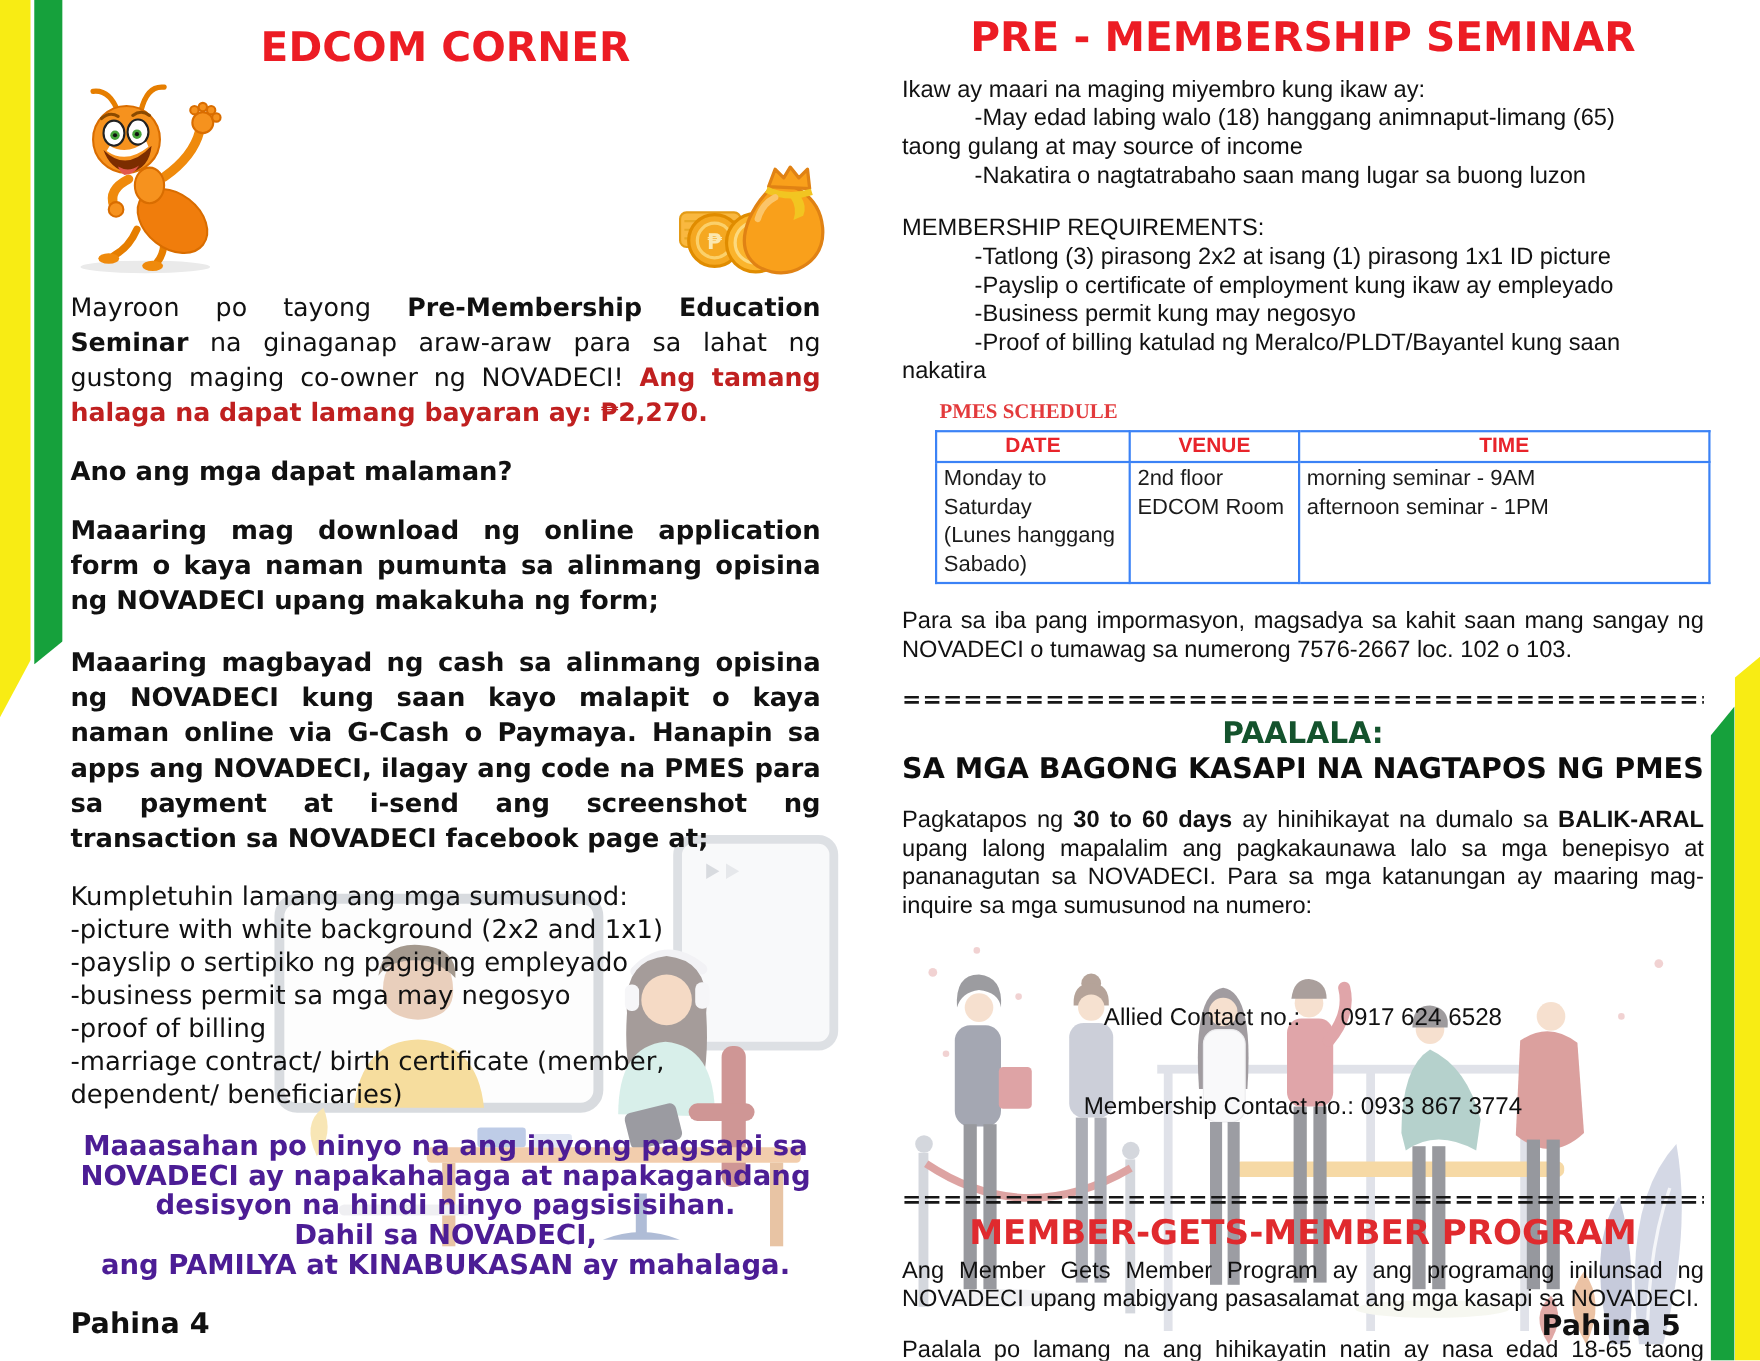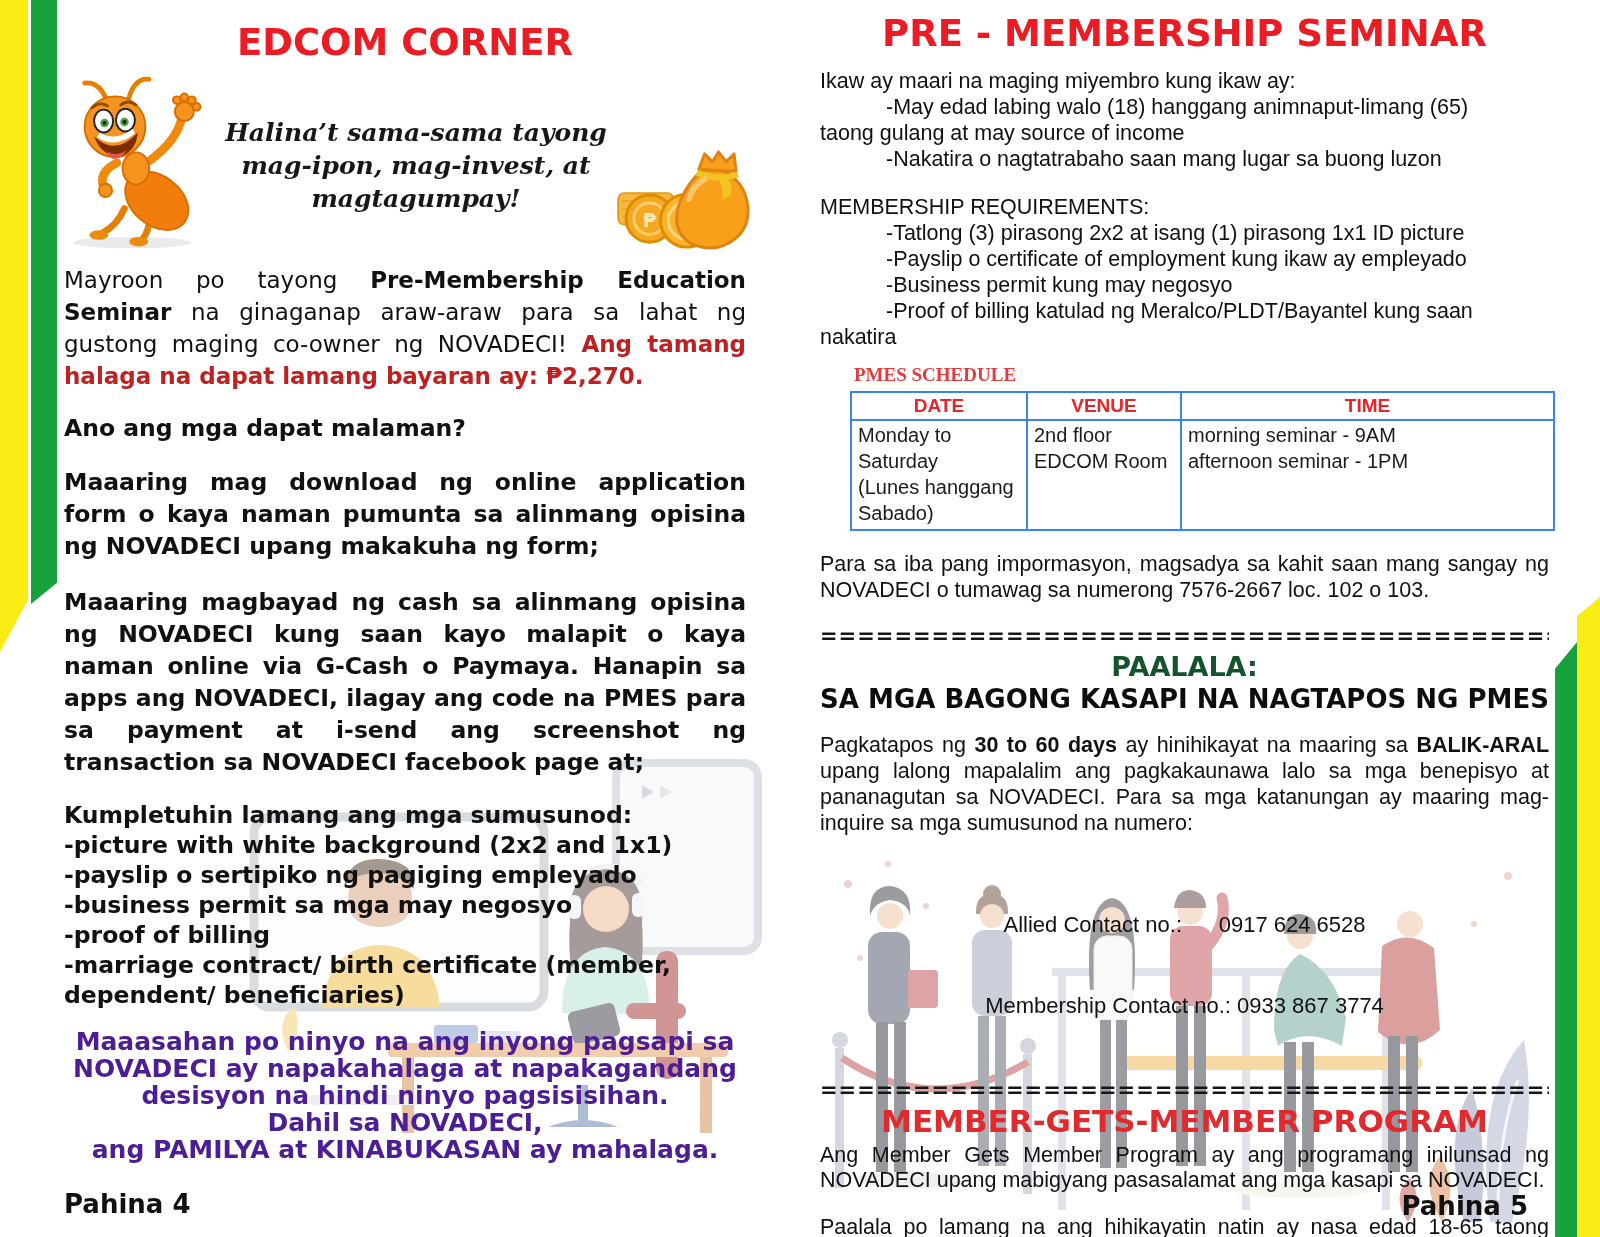--- a/index.html
+++ b/index.html
@@ -36,21 +36,21 @@
   .slogan{position:absolute;left:138px;top:48px;width:428px;text-align:center;
     font-family:"DejaVu Serif","Liberation Serif",serif;font-style:italic;font-weight:bold;
     font-size:25px;line-height:33px;color:#171717;}
   .bag-svg{position:absolute;right:-8px;top:78px;}
   
   .intro{font-size:23px;line-height:32px;text-align:justify;margin:14px 0 0 0;}
   .b{font-weight:bold;}
   .dark-red{color:#C02020;}
   .question{font-weight:bold;font-size:23.5px;margin-top:22px;}
   .lpara{font-weight:bold;font-size:23.5px;line-height:32px;text-align:justify;margin:24px 0 0 0;}
-  .checklist{font-weight:bold;font-size:23.5px;line-height:30px;margin-top:22px;}
+  .checklist{font-weight:normal;font-size:23.5px;line-height:30px;margin-top:22px;}
   .closing{margin-top:18px;text-align:center;font-weight:bold;font-size:25px;line-height:27px;color:#4c1d95;}
   .page-num{position:absolute;z-index:4;font-weight:bold;font-size:26px;color:#111;}
   .page-num.left{left:64px;bottom:18px;}
   .page-num.right{right:72px;bottom:16px;}
   
   .rline{font-size:21.5px;line-height:26px;font-family:"Liberation Sans",sans-serif;}
   .ind{padding-left:66px;}
   .rblock{margin-top:12px;}
   .req{margin-top:22px;}
   .sched-label{color:#E33A3C;font-weight:bold;font-size:19px;margin:14px 0 0 34px;
@@ -202,25 +202,20 @@
         <ellipse cx="48" cy="54" rx="10" ry="12" fill="#fff" stroke="#222" stroke-width="2"></ellipse>
         <ellipse cx="71" cy="53" rx="10" ry="12" fill="#fff" stroke="#222" stroke-width="2"></ellipse>
         <circle cx="49" cy="56" r="4.5" fill="#47A33B"></circle>
           <circle cx="70" cy="55" r="4.5" fill="#47A33B"></circle>
         <circle cx="49" cy="56" r="2" fill="#111"></circle>
           <circle cx="70" cy="55" r="2" fill="#111"></circle>
         <path d="M38 70 Q60 92 84 66 Q82 88 62 92 Q44 88 38 70 Z" fill="#7c2d00"></path>
         <path d="M41 71 Q60 84 81 67 L79 62 Q60 76 44 66 Z" fill="#fff"></path>
         <path d="M52 86 Q62 92 72 85 Q67 94 58 94 Q53 91 52 86 Z" fill="#e2574c"></path>
       </svg>
-      <div class="slogan">
-        <div>Halina’t sama-sama tayong</div>
-        <div>mag-ipon, mag-invest, at</div>
-        <div>magtagumpay!</div>
-      </div>
       <svg class="bag-svg" width="138" height="108" viewBox="0 0 140 110">
         <rect x="2" y="48" width="56" height="32" rx="6" fill="#F9B840" stroke="#E49B16" stroke-width="2"></rect>
         <path d="M6 56 h48 M6 64 h48 M6 72 h48" stroke="#E8A825" stroke-width="2"></path>
         <circle cx="34" cy="74" r="24" fill="#F5A821" stroke="#E08C00" stroke-width="3"></circle>
         <circle cx="34" cy="74" r="16" fill="none" stroke="#FBD06A" stroke-width="3"></circle>
         <text x="34" y="82" font-size="20" font-weight="bold" fill="#FBE8B0" text-anchor="middle" font-family="DejaVu Sans, sans-serif">₱</text>
         <circle cx="72" cy="76" r="27" fill="#FBB42C" stroke="#E08C00" stroke-width="3"></circle>
         <circle cx="72" cy="76" r="19" fill="none" stroke="#FCD97E" stroke-width="3"></circle>
         <text x="72" y="85" font-size="24" font-weight="bold" fill="#FFF3CF" text-anchor="middle" font-family="DejaVu Sans, sans-serif">₱</text>
         <path d="M88 24 Q74 36 66 54 Q54 84 74 98 Q96 110 116 98 Q136 86 134 62 Q132 40 114 28 Q102 20 88 24 Z" fill="#F9A01B" stroke="#E08214" stroke-width="3"></path>
@@ -301,21 +296,21 @@
         </tr>
       </tbody>
     </table>
 
     <p class="info">Para sa iba pang impormasyon, magsadya sa kahit saan mang sangay ng NOVADECI o tumawag sa numerong 7576-2667 loc. 102 o 103.</p>
     <div class="divider">========================================================</div>
 
     <div class="paalala-title">PAALALA:</div>
     <div class="paalala-sub">SA MGA BAGONG KASAPI NA NAGTAPOS NG PMES</div>
 
-    <p class="balik"><span>Pagkatapos ng </span><span class="b">30 to 60 days</span><span> ay hinihikayat na maaring sa </span><span class="b">BALIK-ARAL</span><span> upang lalong mapalalim ang pagkakaunawa lalo sa mga benepisyo at pananagutan sa NOVADECI. Para sa mga katanungan ay maaring mag-inquire sa mga sumusunod na numero:</span></p>
+    <p class="balik"><span>Pagkatapos ng </span><span class="b">30 to 60 days</span><span> ay hinihikayat na dumalo sa </span><span class="b">BALIK-ARAL</span><span> upang lalong mapalalim ang pagkakaunawa lalo sa mga benepisyo at pananagutan sa NOVADECI. Para sa mga katanungan ay maaring mag-inquire sa mga sumusunod na numero:</span></p>
 
     <div class="contacts">
       <div>Allied Contact no.:      0917 624 6528</div>
       <div>Membership Contact no.: 0933 867 3774</div>
     </div>
     <div class="divider">========================================================</div>
 
     <div class="mgm-title">MEMBER-GETS-MEMBER PROGRAM</div>
     <p class="mgm-para">Ang Member Gets Member Program ay ang programang inilunsad ng NOVADECI upang mabigyang pasasalamat ang mga kasapi sa NOVADECI.</p>
     <p class="mgm-para mgm-para2">Paalala po lamang na ang hihikayatin natin ay nasa edad 18-65 taong gulang, mayroong trabaho (source of income) at nakatira o nagtatrabaho sa Luzon at may mabuting kalooban at ang negosyo ay hindi taliwas sa adhikain ng NOVADECI.</p>

